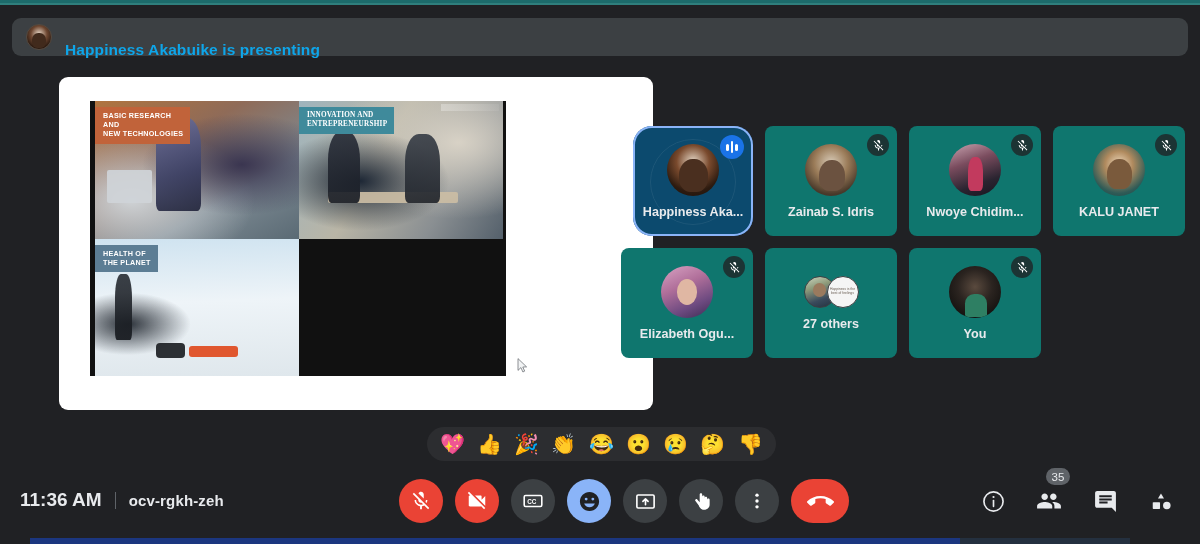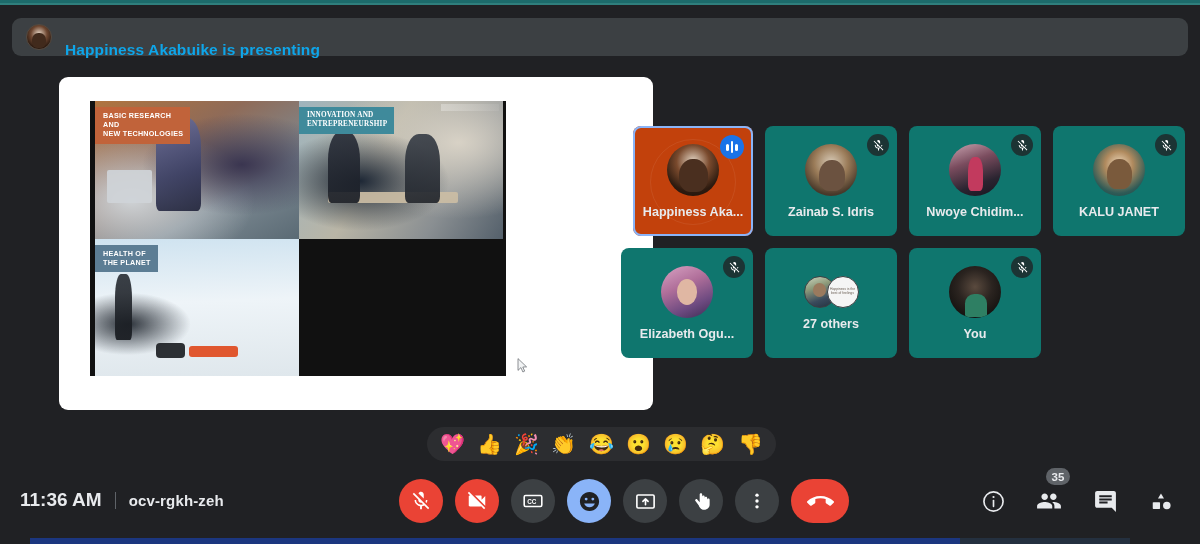--- a/index.html
+++ b/index.html
@@ -96,21 +96,21 @@
   .cursor { position: absolute; left: 458px; top: 281px; width: 11px; height: 15px; }
 
   
   .tiles { position: absolute; left: 621px; top: 126px; display: grid;
            grid-template-columns: repeat(4, 132px); grid-template-rows: repeat(2, 110px);
            gap: 12px 12px; }
   .tile {
     position: relative; background: #0f766e; border-radius: 8px; overflow: hidden;
     display: flex; flex-direction: column; align-items: center; justify-content: center; cursor: pointer;
   }
-  .tile.active { background: #c2410c; box-shadow: 0 0 0 2px #8ab4f8 inset; border-radius: 8px; margin-left: 12px; }
+  .tile.active { background: #0c4a6e; box-shadow: 0 0 0 2px #8ab4f8 inset; border-radius: 19px; margin-left: 12px; }
   .tile-avatar { width: 52px; height: 52px; border-radius: 50%; position: relative; overflow: hidden; flex: none; }
   .ring { position: absolute; width: 86px; height: 86px; border-radius: 50%;
           border: 1px solid rgba(255,255,255,.07); top: 13px; }
   .tile-name {
     color: #e8eaed; font-size: 12.6px; font-weight: 600; margin-top: 9px;
     max-width: 118px; overflow: hidden; white-space: nowrap; text-overflow: ellipsis; text-align: center;
   }
   .mic-badge {
     position: absolute; right: 8px; top: 8px; width: 22px; height: 22px; border-radius: 50%;
     background: rgba(32,33,36,.78); display: flex; align-items: center; justify-content: center;
@@ -174,21 +174,21 @@
          display: flex; align-items: center; justify-content: center; cursor: pointer; border: none; }
   .ctl.red { background: #ea4335; }
   .ctl.blue { background: #8ab4f8; }
   .ctl.end { width: 58px; height: 44px; border-radius: 22px; background: #ea4335; }
 
   .right-icons { position: absolute; right: 22px; top: 484px; display: flex; align-items: center; gap: 22px; }
   .ricon { width: 34px; height: 34px; display: flex; align-items: center; justify-content: center;
            position: relative; cursor: pointer; }
   .count-badge {
     position: absolute; left: 14px; top: -16px; min-width: 24px; height: 17px; padding: 0 5px;
-    background: #5f6368; color: #e8eaed; border-radius: 9px; font-size: 11.5px; font-weight: 700;
+    background: #5f6368; color: #e8eaed; border-radius: 9px; font-size: 11.5px; font-weight: 400;
     display: flex; align-items: center; justify-content: center;
   }
 
   
   .bottom-strip { position: absolute; left: 30px; bottom: 0; width: 1100px; height: 6px; background: #1b3a8f; opacity: .85; }
   .bottom-strip2 { position: absolute; left: 960px; bottom: 0; width: 170px; height: 6px; background: #24303f; }
 </style>
 </head>
 <body>
 

